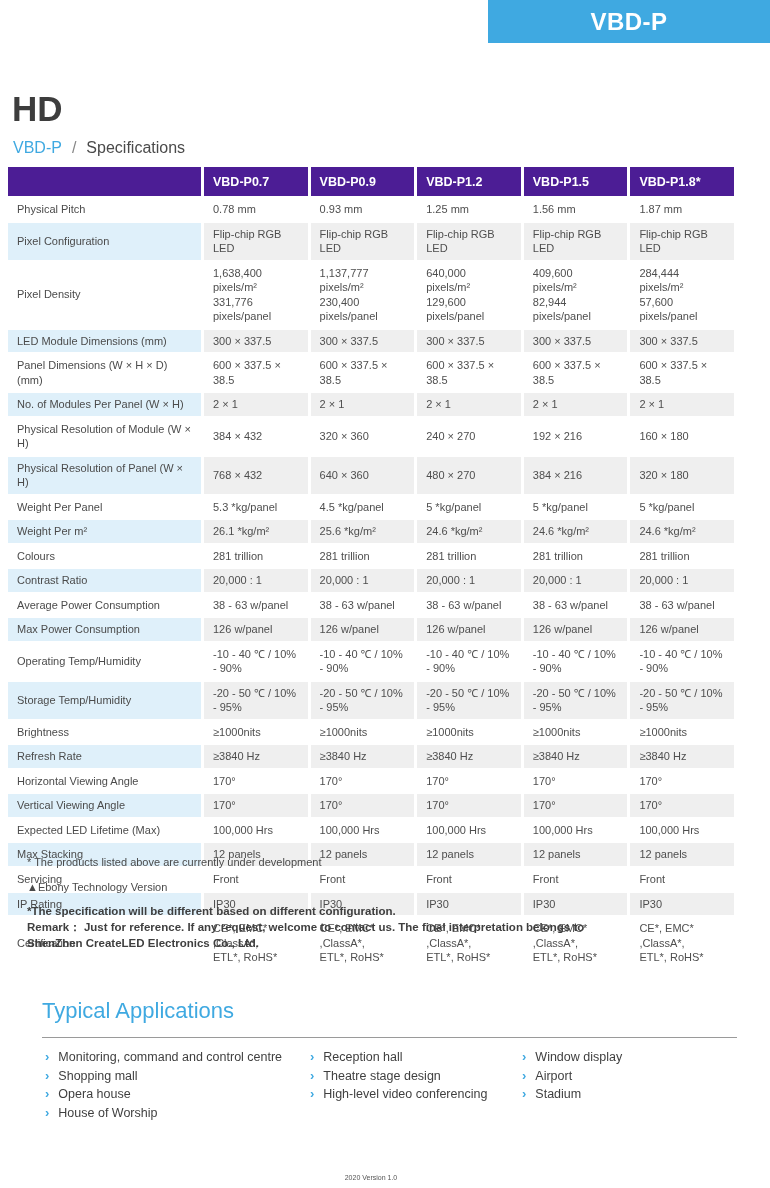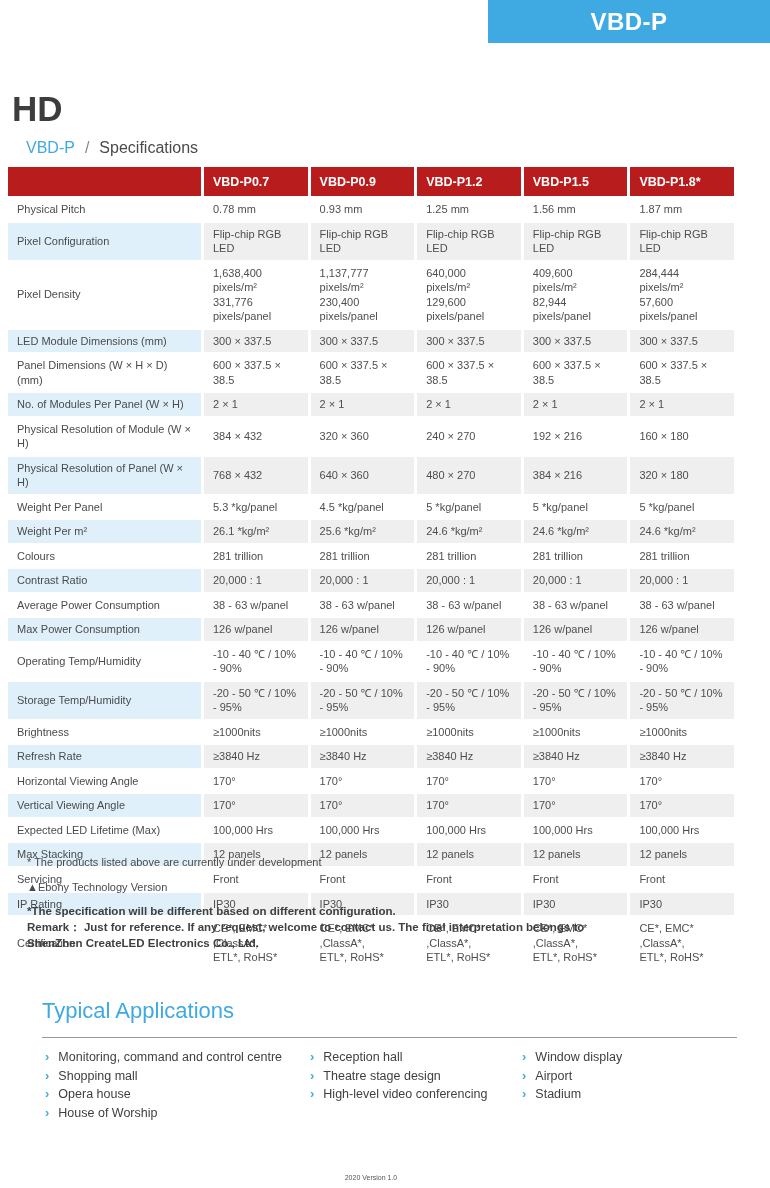--- a/index.html
+++ b/index.html
@@ -17,36 +17,36 @@
     background: #3FA9E1; color: #ffffff;
     display: flex; align-items: center; justify-content: center;
     font-size: 24px; font-weight: bold; letter-spacing: 0.5px;
   }
   
   .hd-title {
     position: absolute; left: 12px; top: 88px;
     font-size: 35px; line-height: 42px; font-weight: bold; color: #3d3d3d;
   }
   .sub-title {
-    position: absolute; left: 26px; top: 139px;
+    position: absolute; left: 13px; top: 139px;
     font-size: 16px; color: #555555;
   }
   .sub-title .product { color: #3FA9E1; }
   .sub-title .sep { color: #888888; margin: 0 10px; }
   .sub-title .section { color: #4a4a4a; }
 
   
   table.spec-table {
     position: absolute; left: 5px; top: 165px;
     width: 732px; table-layout: fixed;
     border-collapse: separate; border-spacing: 3px 2px;
     font-size: 11px;
   }
   table.spec-table th {
-    background: #b91c1c; color: #ffffff;
+    background: #4c1d95; color: #ffffff;
     font-size: 12.5px; font-weight: bold; text-align: left;
     height: 29px; padding: 6px 9px; vertical-align: middle;
   }
   table.spec-table td {
     padding: 4px 9px; vertical-align: middle;
     line-height: 1.32; color: #4e4e4e;
     white-space: pre-line;
   }
   table.spec-table td.label { color: #4b4b4b; }
   table.spec-table tbody tr:nth-child(even) td.label { background: #DFF0FA; }

